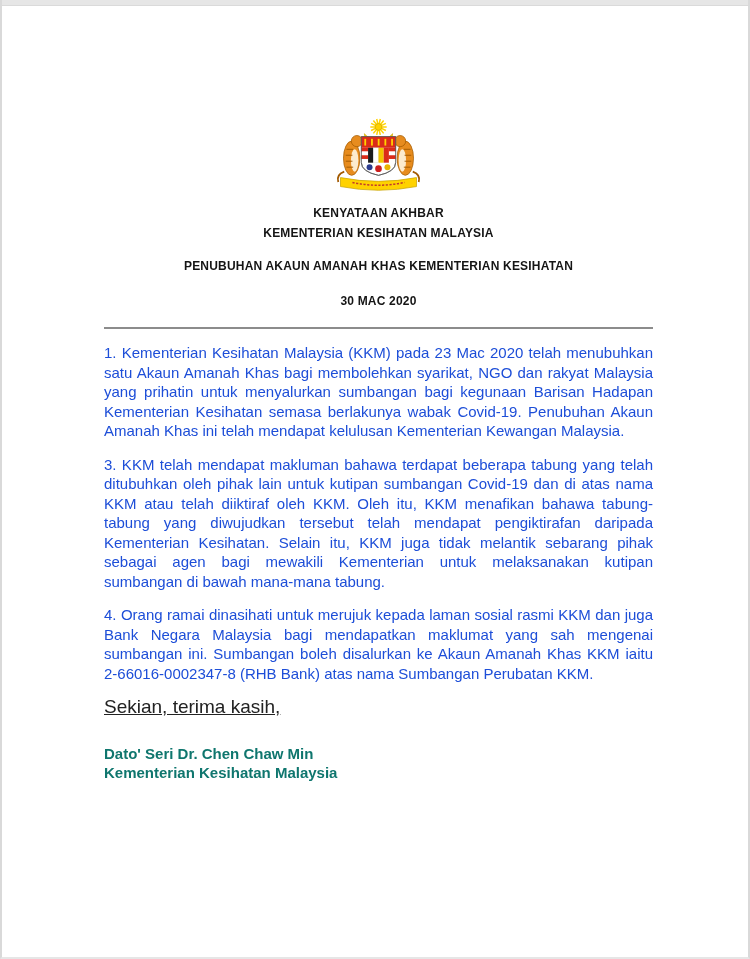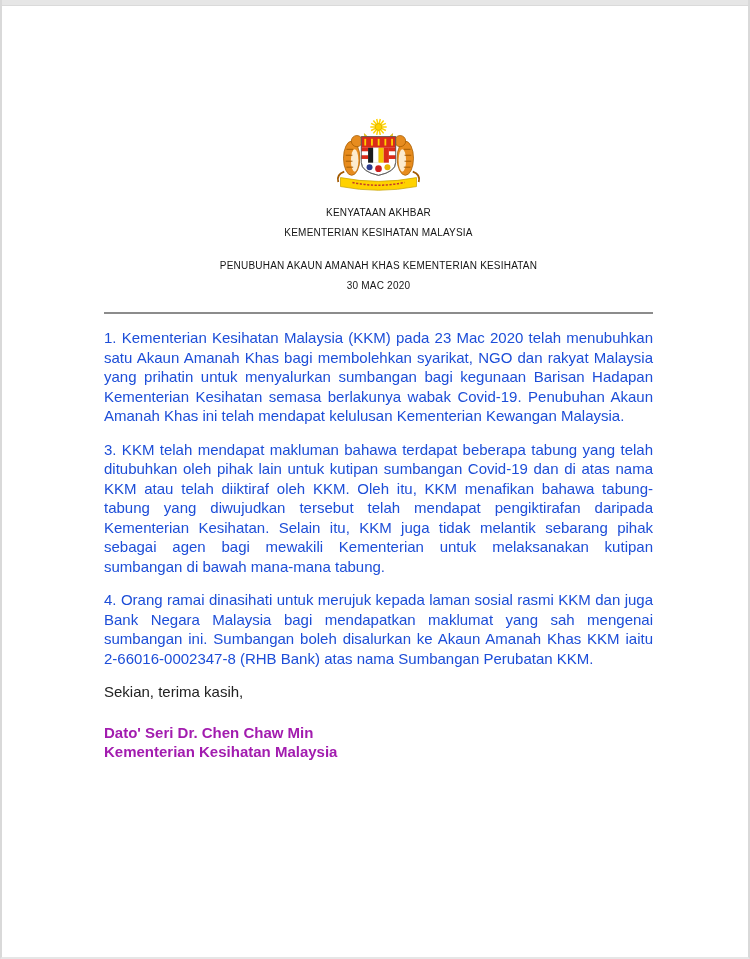--- a/index.html
+++ b/index.html
@@ -28,54 +28,55 @@
     color: #1f1f1f;
   }
 
   .logo {
     display: block;
     margin: 0 auto 9px auto;
   }
 
   .heading {
     text-align: center;
-    font-weight: normal;
-    font-size: 10px;
+    font-weight: bold;
+    font-size: 12px;
     line-height: 20px;
     color: #151515;
     letter-spacing: 0.2px;
   }
   .title-block   { margin-bottom: 13px; }
-  .subject-block { }
+  .subject-block { margin-bottom: 15px; }
   .date-line     { margin-bottom: 16px; }
 
   .rule {
     height: 2px;
     background: #8c8c8c;
     margin-bottom: 14px;
   }
 
   .body-text p {
     font-size: 15px;
     line-height: 19.5px;
     text-align: justify;
     color: #1d4ed8;
     margin-bottom: 14px;
   }
   .closing {
-    font-size: 15px;
+    font-size: 19px;
     line-height: 19.5px;
-    margin-bottom: 21px;
+    margin-bottom: 27px;
     color: #222222;
+    text-decoration: underline;
   }
   .signature {
     font-size: 15px;
     line-height: 19.5px;
     font-weight: bold;
-    color: #a21caf;
+    color: #0f766e;
   }
 </style>
 </head>
 <body>
 
 <div class="page">
   <div class="top-strip"></div>
 
   <div class="content">
 

